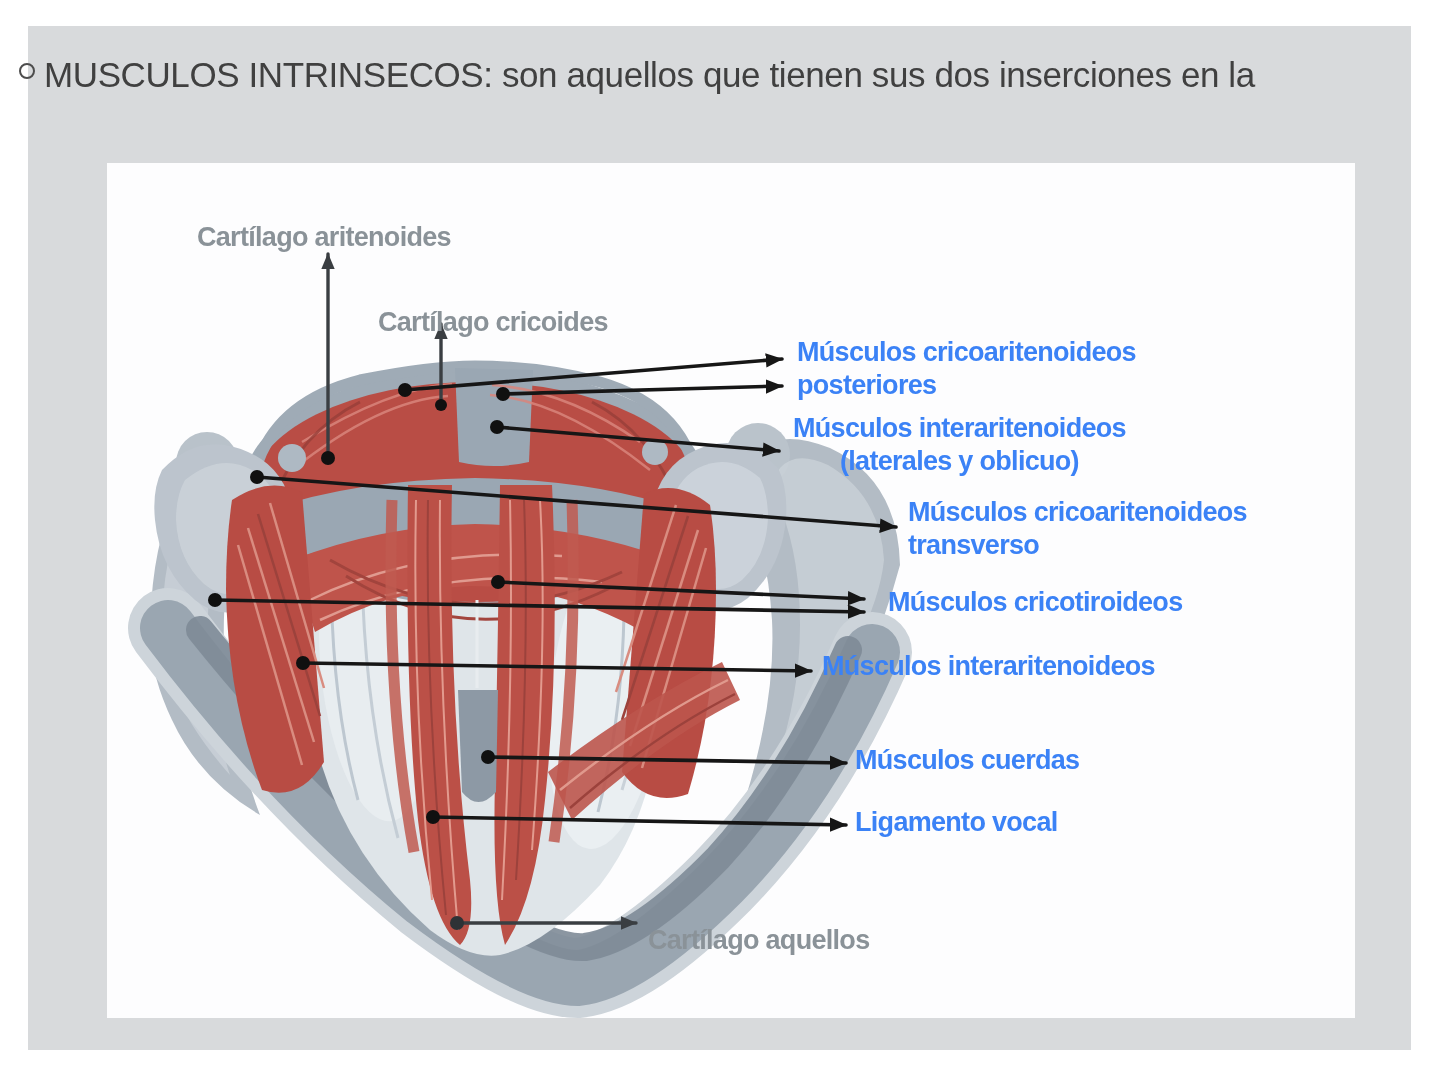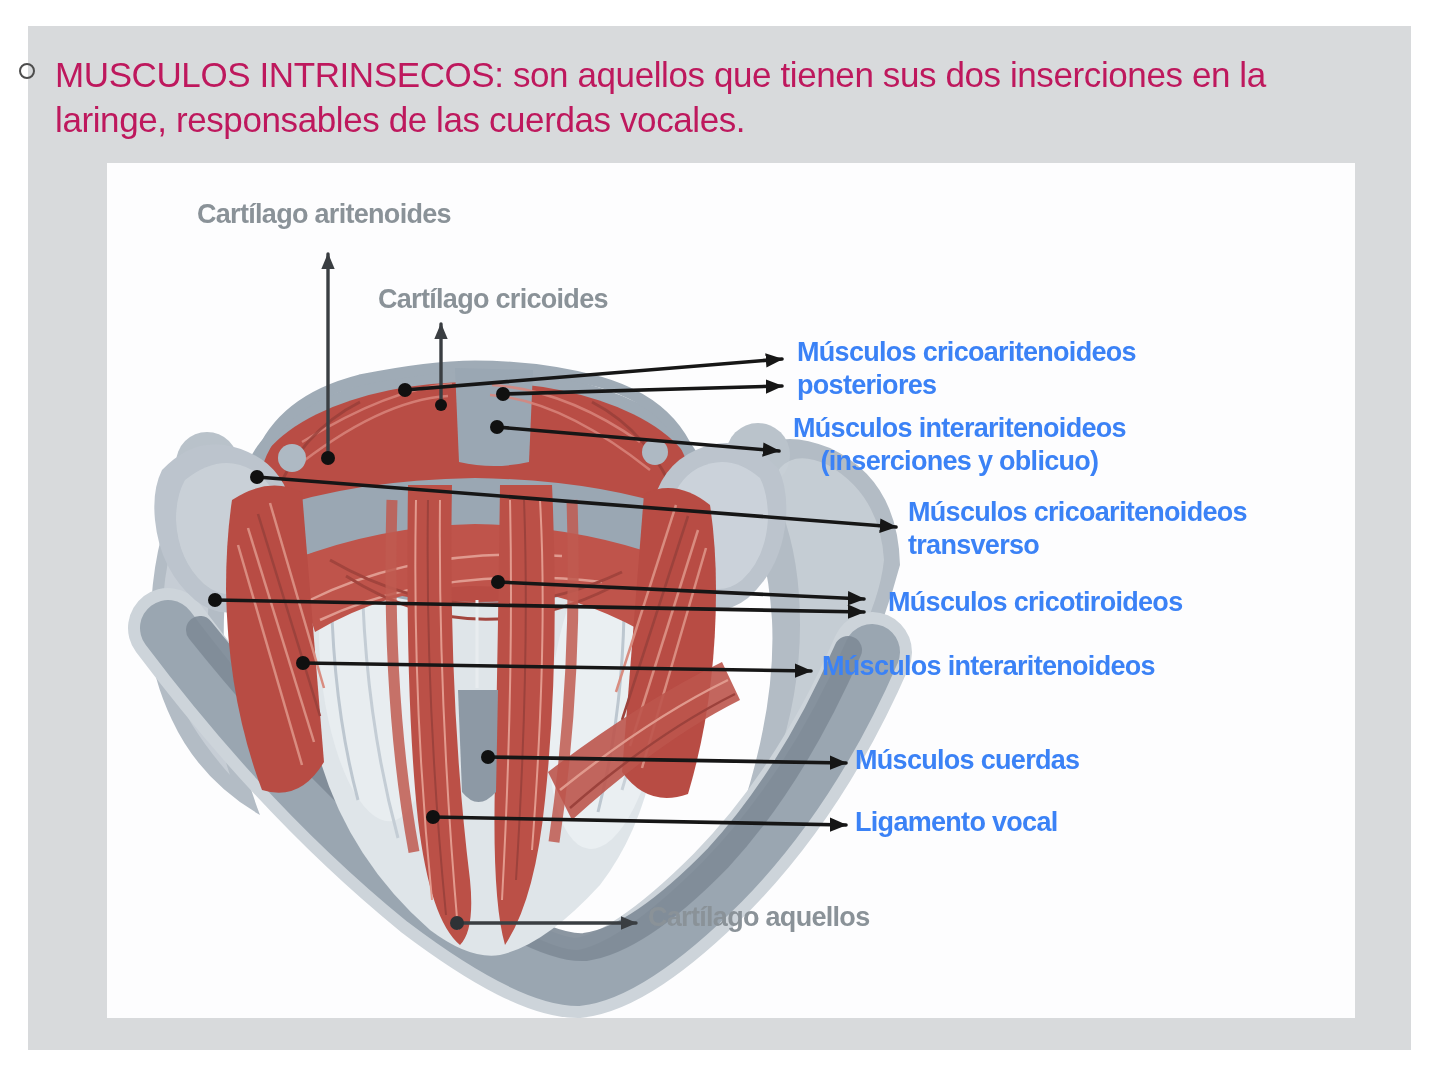--- a/index.html
+++ b/index.html
@@ -1,48 +1,47 @@
 <!DOCTYPE html>
 <html><head>
 <meta charset="utf-8">
 <style>
   html,body{margin:0;padding:0;background:#ffffff;}
   #page{position:relative;width:1440px;height:1080px;background:#ffffff;overflow:hidden;
         font-family:"Liberation Sans",sans-serif;}
   #slide{position:absolute;left:28px;top:26px;width:1383px;height:1024px;background:#d8dadc;}
   #bullet-ring{position:absolute;left:19px;top:63px;width:12px;height:12px;border:2.5px solid #4d4d4d;
         border-radius:50%;background:transparent;}
-  #title{position:absolute;left:44px;top:52px;width:1330px;color:#be185d;
-        font-size:35px;line-height:45px;letter-spacing:-0.4px;font-weight:400;margin-left:11px;}
+  #title{position:absolute;left:44px;top:52px;width:1330px;color:#404040;
+        font-size:35px;line-height:45px;letter-spacing:-0.4px;font-weight:400;}
   #image-box{position:absolute;left:107px;top:163px;width:1248px;height:855px;background:#fdfdfe;}
   #figure-svg{position:absolute;left:107px;top:163px;width:1248px;height:855px;}
   .dlbl{position:absolute;font-weight:bold;font-size:27px;line-height:33px;letter-spacing:-0.7px;
         color:#3b82f6;white-space:nowrap;}
-  .dlbl.gray{color:#8a9298;}
+  .dlbl.gray{color:#8a9298;margin-top:23px;}
   .lbl-aritenoides{left:197px;top:198px;}
   .lbl-cricoides{left:378px;top:283px;}
   .lbl-crico-post{left:797px;top:336px;}
   .lbl-interarit{left:793px;top:412px;text-align:center;}
   .lbl-crico-lat{left:908px;top:496px;}
   .lbl-cricotir{left:888px;top:586px;}
   .lbl-tiroarit{left:822px;top:650px;}
   .lbl-vocalis{left:855px;top:744px;}
   .lbl-ligamento{left:855px;top:806px;text-align:right;}
   .lbl-tiroides{left:648px;top:901px;}
 </style>
 </head>
 <body>
 
 <div id="page">
   <div id="slide"></div>
 
   <div id="bullet-ring"></div>
   <div id="title">
     <div>MUSCULOS INTRINSECOS: son aquellos que tienen sus dos inserciones en la</div>
-    <div>laringe, responsables de las cuerdas vocales.</div>
   </div>
 
   <div id="image-box"></div>
 
   <svg id="figure-svg" viewBox="107 163 1248 855">
     <defs>
       <marker id="arwB" viewBox="0 0 10 10" refX="9" refY="5" markerWidth="5" markerHeight="5" orient="auto">
         <path d="M0,1 L9.6,5 L0,9 Z" fill="#161616"></path>
       </marker>
       <marker id="arwG" viewBox="0 0 10 10" refX="9" refY="5" markerWidth="5" markerHeight="5" orient="auto">
@@ -176,21 +175,21 @@
   <div class="dlbl gray lbl-aritenoides">Cartílago aritenoides</div>
   <div class="dlbl gray lbl-cricoides">Cartílago cricoides</div>
 
   <div class="dlbl lbl-crico-post">
     <div>Músculos cricoaritenoideos</div>
     <div>posteriores</div>
   </div>
 
   <div class="dlbl lbl-interarit">
     <div>Músculos interaritenoideos</div>
-    <div>(inserciones y oblicuo)</div>
+    <div>(laterales y oblicuo)</div>
   </div>
 
   <div class="dlbl lbl-crico-lat">
     <div>Músculos cricoaritenoideos</div>
     <div>transverso</div>
   </div>
 
   <div class="dlbl lbl-cricotir">Músculos cricotiroideos</div>
   <div class="dlbl lbl-tiroarit">Músculos interaritenoideos</div>
   <div class="dlbl lbl-vocalis">Músculos cuerdas</div>

